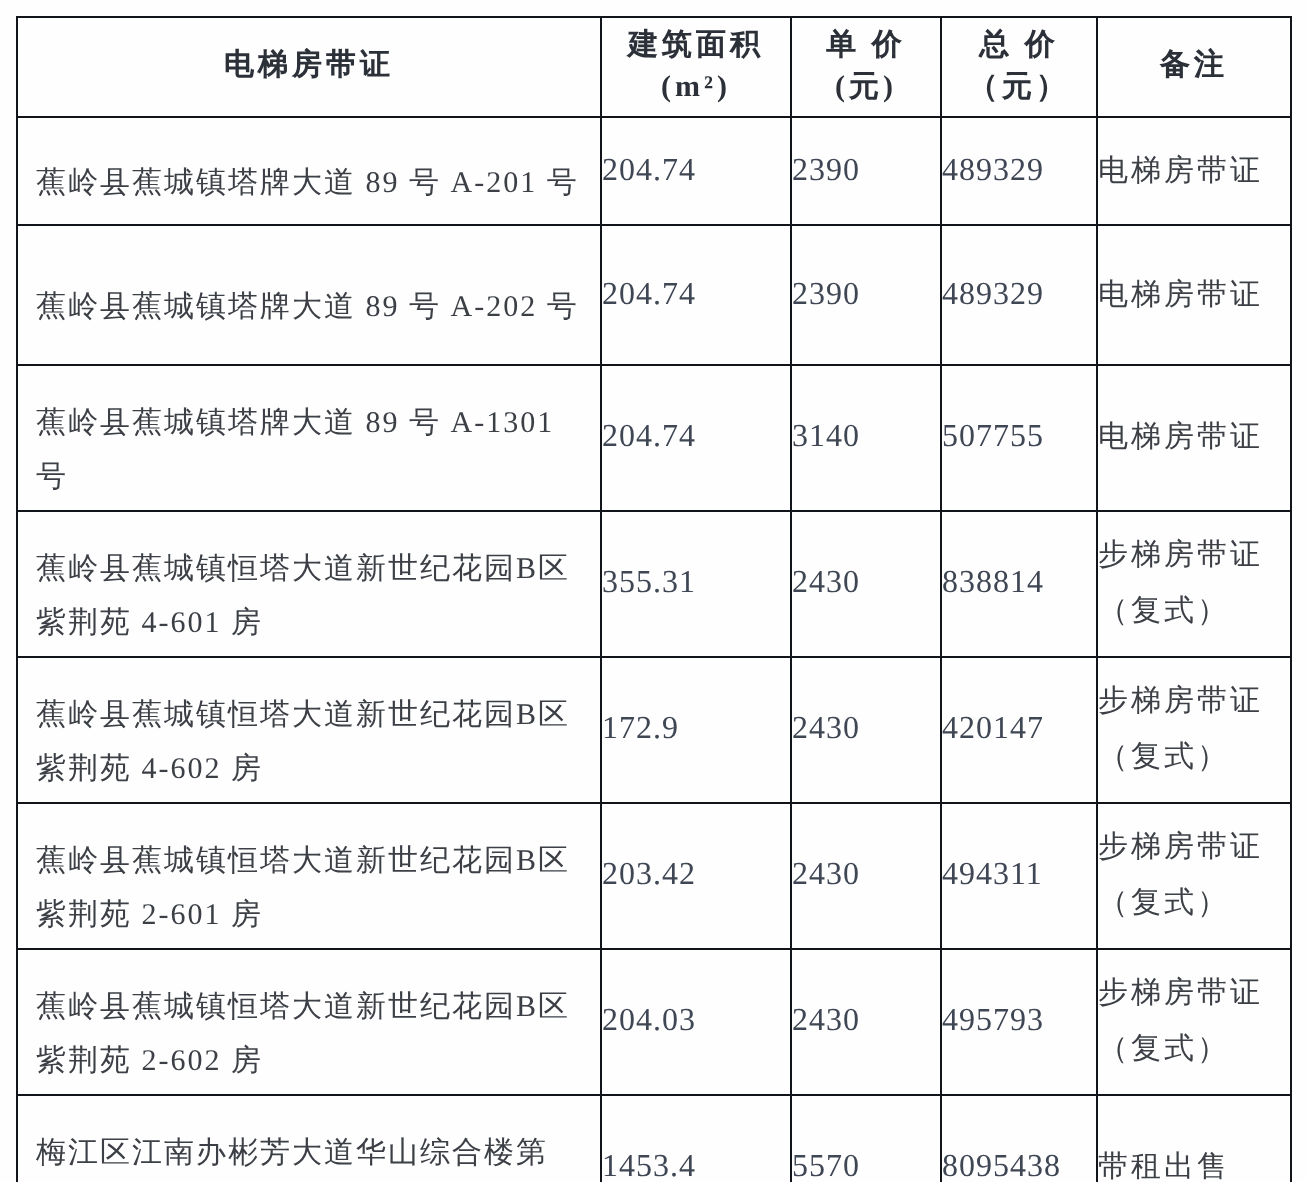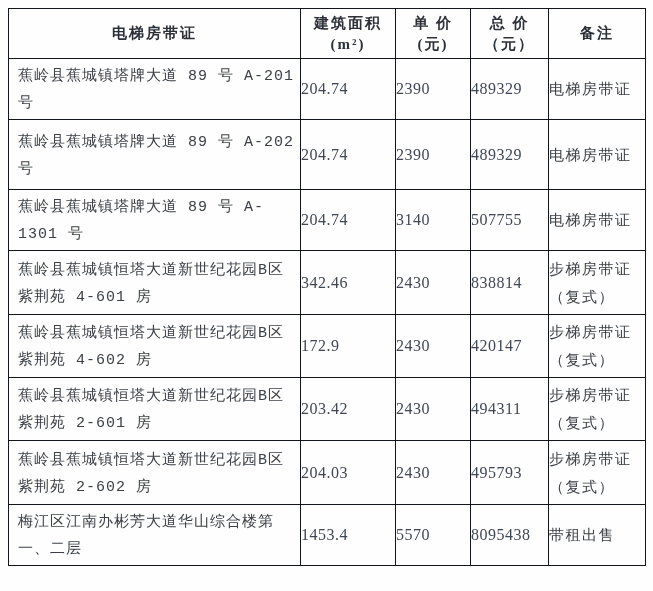--- a/index.html
+++ b/index.html
@@ -33,27 +33,26 @@
     font-size: 15px;
     font-weight: bold;
     color: #2c3038;
     letter-spacing: 2px;
     text-align: center;
     line-height: 21px;
     white-space: pre-line;
   }
   td.addr {
     text-align: left;
-    padding: 4px 6px 2px 9px;
+    padding: 16px 6px 2px 9px;
     font-size: 15px;
     color: #3c4046;
     letter-spacing: 1px;
     line-height: 27px;
     white-space: pre-line;
-    font-family: Liberation Mono, monospace;
   }
   td.num {
     font-size: 16px;
     color: #3f4654;
     letter-spacing: 0.5px;
   }
   td.note {
     text-align: left;
     font-size: 15px;
     color: #3c4046;
@@ -113,21 +112,21 @@
     <tr class="r3">
       <td class="addr">蕉岭县蕉城镇塔牌大道 89 号 A-1301 号</td>
       <td class="num">204.74</td>
       <td class="num">3140</td>
       <td class="num">507755</td>
       <td class="note">电梯房带证</td>
     </tr>
     <tr class="r4">
       <td class="addr">蕉岭县蕉城镇恒塔大道新世纪花园B区
 紫荆苑 4-601 房</td>
-      <td class="num">342.46</td>
+      <td class="num">355.31</td>
       <td class="num">2430</td>
       <td class="num">838814</td>
       <td class="note">步梯房带证
 （复式）</td>
     </tr>
     <tr class="r5">
       <td class="addr">蕉岭县蕉城镇恒塔大道新世纪花园B区
 紫荆苑 4-602 房</td>
       <td class="num">172.9</td>
       <td class="num">2430</td>

